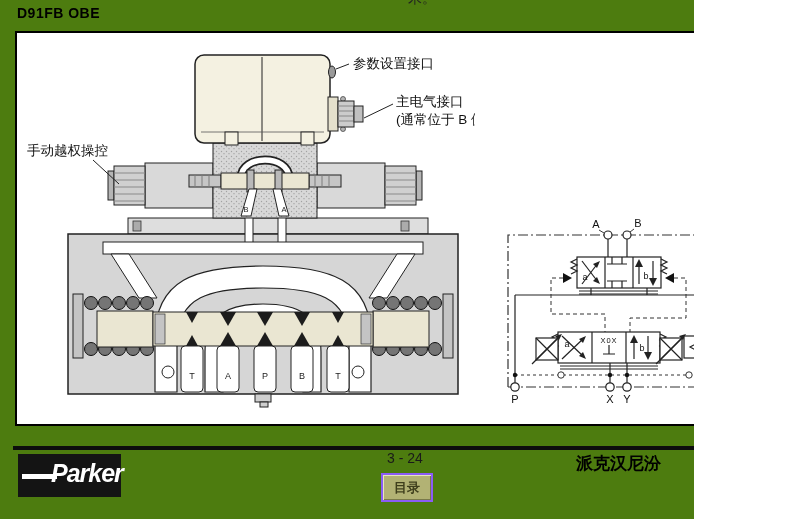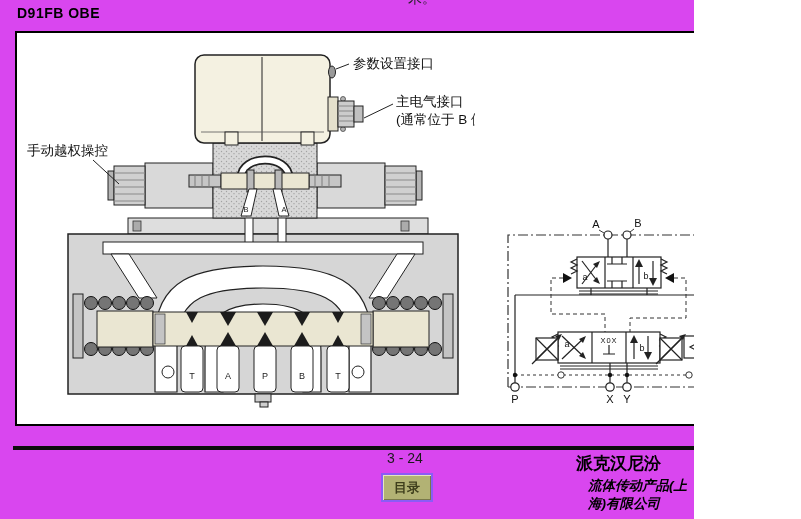--- a/index.html
+++ b/index.html
@@ -1,16 +1,16 @@
 <!DOCTYPE html>
 <html><head>
 <meta charset="utf-8">
 <style>
   html,body{margin:0;padding:0;background:#fff;}
-  #page{position:relative;width:694px;height:519px;background:#d946ef;overflow:hidden;
+  #page{position:relative;width:694px;height:519px;background:#4d7c0f;overflow:hidden;
         font-family:"Liberation Sans", sans-serif;color:#111;}
   .abs{position:absolute;}
   #clip-top{left:408px;top:0;height:8px;width:60px;overflow:hidden;}
   #clip-top span{display:block;margin-top:-10px;font-size:14px;color:#222;}
   #doc-title{left:17px;top:5px;font-size:14px;font-weight:bold;letter-spacing:.5px;color:#000;}
   #content-box{left:15px;top:31px;width:771px;height:391px;border:2px solid #000;background:#fff;}
   
   #footer-rule{left:13px;top:446px;width:777px;height:4px;background:#0d0d0d;}
   #parker-logo{left:18px;top:454px;width:103px;height:43px;background:#141414;}
   #parker-arrow{left:4px;top:20px;width:35px;height:5px;background:#fff;}
@@ -295,21 +295,24 @@
     <text x="103" y="15" font-size="11" text-anchor="middle" fill="#111">A</text>
     <text x="145" y="14" font-size="11" text-anchor="middle" fill="#111">B</text>
     <text x="22" y="190" font-size="11" text-anchor="middle" fill="#111">P</text>
     <text x="117" y="190" font-size="11" text-anchor="middle" fill="#111">X</text>
     <text x="134" y="190" font-size="11" text-anchor="middle" fill="#111">Y</text>
     <text x="262" y="190" font-size="11" text-anchor="middle" fill="#111">T</text>
   </svg>
 
   <div class="abs" id="footer-rule"></div>
 
+  <div class="abs" id="parker-logo">
+    <div class="abs" id="parker-arrow"></div>
+    <span id="parker-word">Parker</span>
+  </div>
 
   <div class="abs" id="page-num">3 - 24</div>
 
   <div class="abs" id="toc-btn" role="button">目录</div>
 
   <div class="abs" id="brand-cn">派克汉尼汾</div>
-  <div class="abs" id="company-cn">流体传动产品(上海)有限公司</div>
 
 </div>
 
 </body></html>

